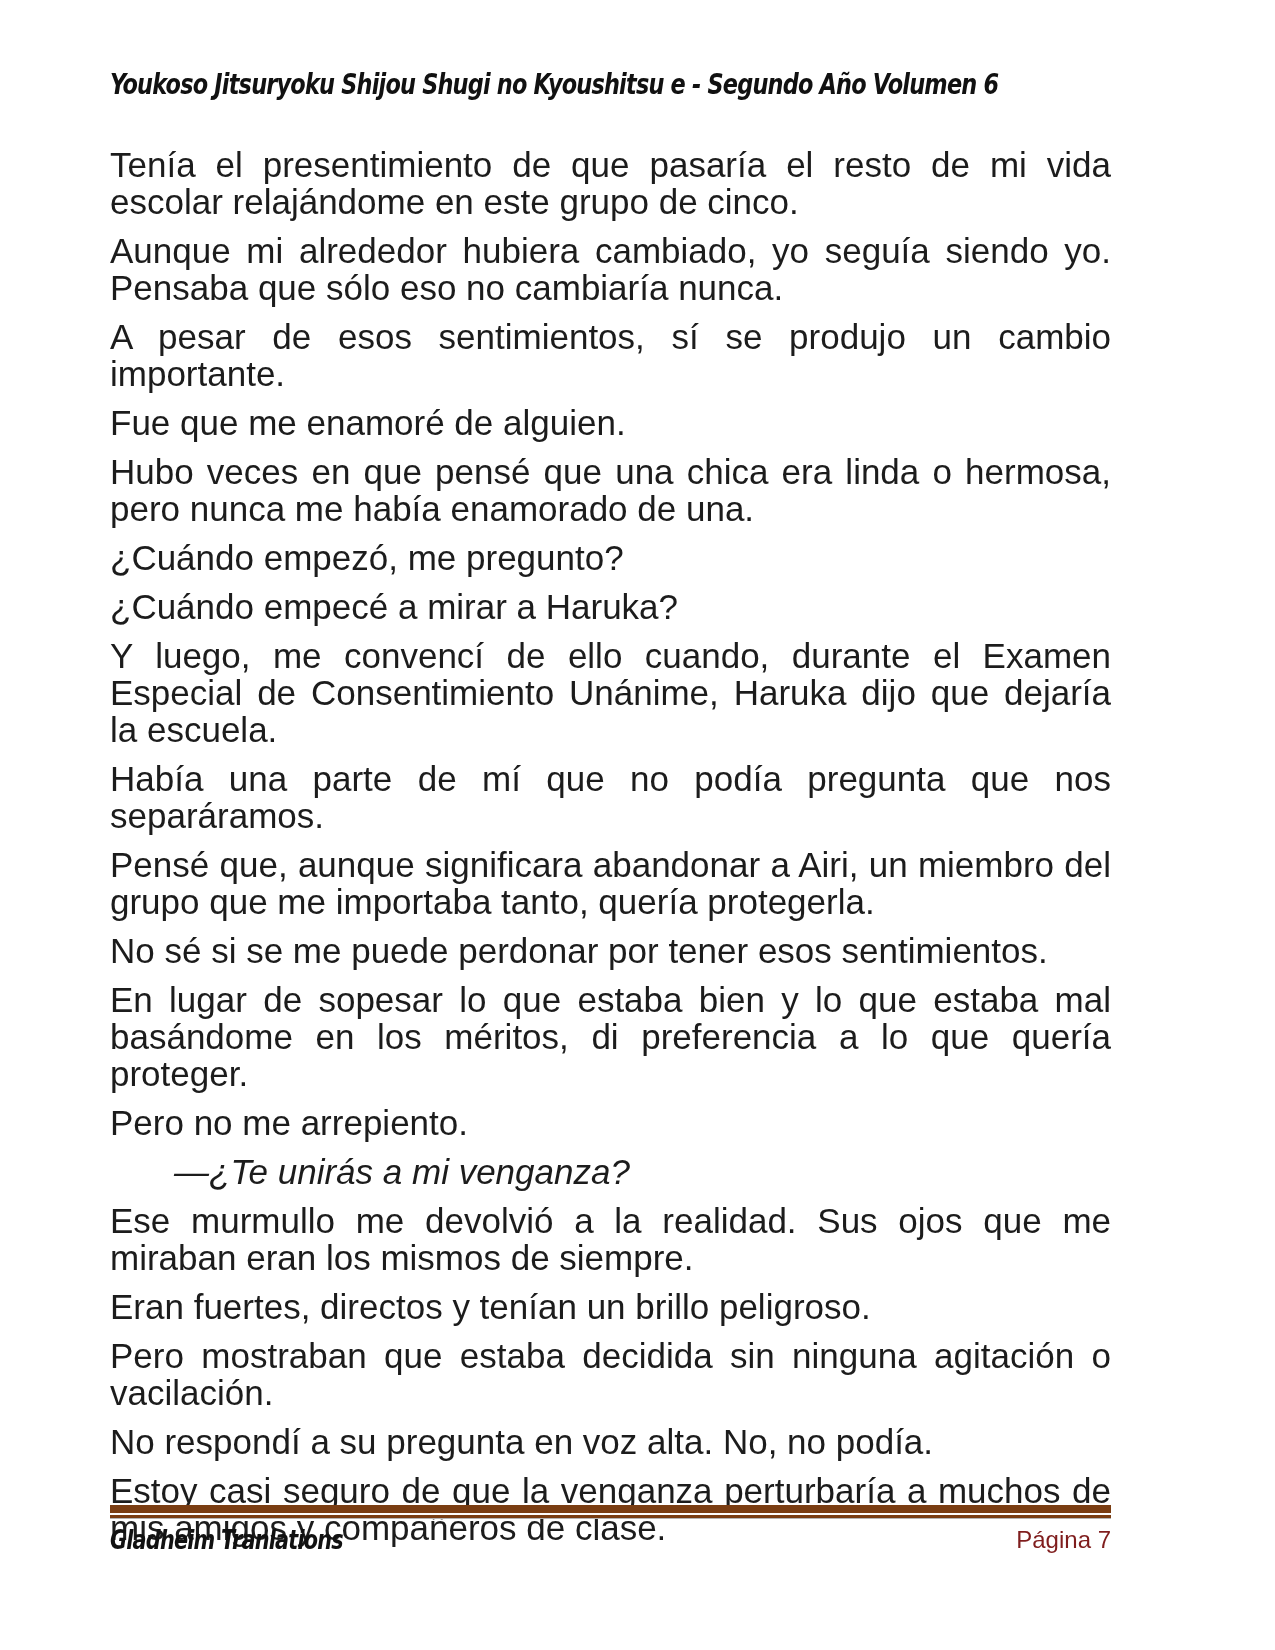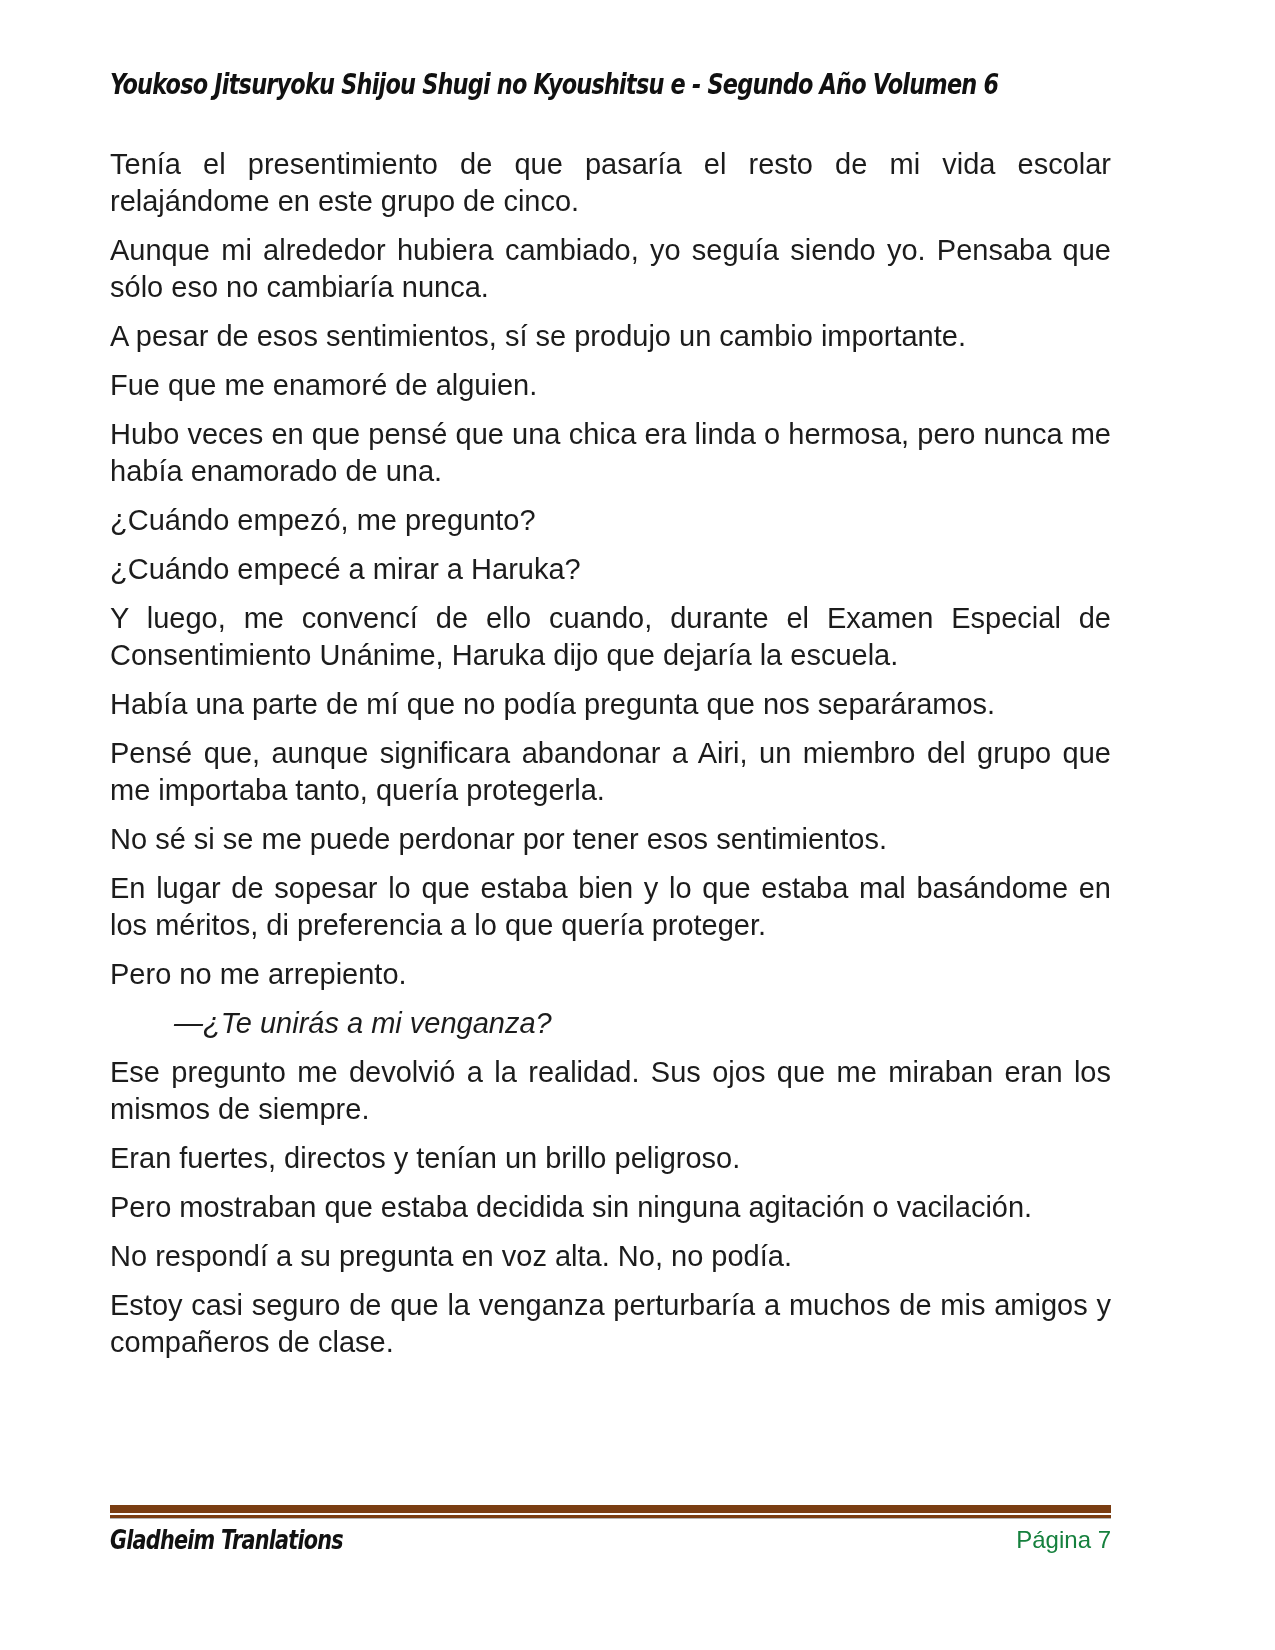--- a/index.html
+++ b/index.html
@@ -36,21 +36,21 @@
   }
   .doc-header .brand { font-size: 28px; }
   
   .doc-body {
     position: absolute;
     top: 146px;
     left: 110px;
     right: 115px;
   }
   .para {
-    font-size: 29px;
+    font-size: 35px;
     line-height: 37px;
     text-align: justify;
     margin: 0 0 12px 0;
   }
   .para.indent {
     text-indent: 64px;
     text-align: left;
     font-style: italic;
   }
   
@@ -66,21 +66,21 @@
   .rule .stripe-thin  { height: 3px; background: #7a3d12; border-bottom: 1px solid #b5b5b5; }
   .footer-row {
     display: flex;
     justify-content: space-between;
     align-items: center;
     padding-top: 6px;
   }
   .doc-footer .brand { font-size: 26px; }
   .page-number {
     font-size: 24px;
-    color: #15803d;
+    color: #7f1d1d;
     font-family: "Liberation Sans", sans-serif;
   }
 </style>
 </head>
 <body>
 
 <div class="page">
 
   <header class="doc-header">
     <span class="brand">Youkoso Jitsuryoku Shijou Shugi no Kyoushitsu e - Segundo Año Volumen 6</span>
@@ -95,21 +95,21 @@
         <div class="para">Hubo veces en que pensé que una chica era linda o hermosa, pero nunca me había enamorado de una.</div>
         <div class="para">¿Cuándo empezó, me pregunto?</div>
         <div class="para">¿Cuándo empecé a mirar a Haruka?</div>
         <div class="para">Y luego, me convencí de ello cuando, durante el Examen Especial de Consentimiento Unánime, Haruka dijo que dejaría la escuela.</div>
         <div class="para">Había una parte de mí que no podía pregunta que nos separáramos.</div>
         <div class="para">Pensé que, aunque significara abandonar a Airi, un miembro del grupo que me importaba tanto, quería protegerla.</div>
         <div class="para">No sé si se me puede perdonar por tener esos sentimientos.</div>
         <div class="para">En lugar de sopesar lo que estaba bien y lo que estaba mal basándome en los méritos, di preferencia a lo que quería proteger.</div>
         <div class="para">Pero no me arrepiento.</div>
         <div class="para indent">—¿Te unirás a mi venganza?</div>
-        <div class="para">Ese pregunto me devolvió a la realidad. Sus ojos que me miraban eran los mismos de siempre.</div>
+        <div class="para">Ese murmullo me devolvió a la realidad. Sus ojos que me miraban eran los mismos de siempre.</div>
         <div class="para">Eran fuertes, directos y tenían un brillo peligroso.</div>
         <div class="para">Pero mostraban que estaba decidida sin ninguna agitación o vacilación.</div>
         <div class="para">No respondí a su pregunta en voz alta. No, no podía.</div>
         <div class="para">Estoy casi seguro de que la venganza perturbaría a muchos de mis amigos y compañeros de clase.</div>
       </div>
   </main>
 
   <footer class="doc-footer">
     <div class="rule">
       <div class="stripe-thick"></div>

